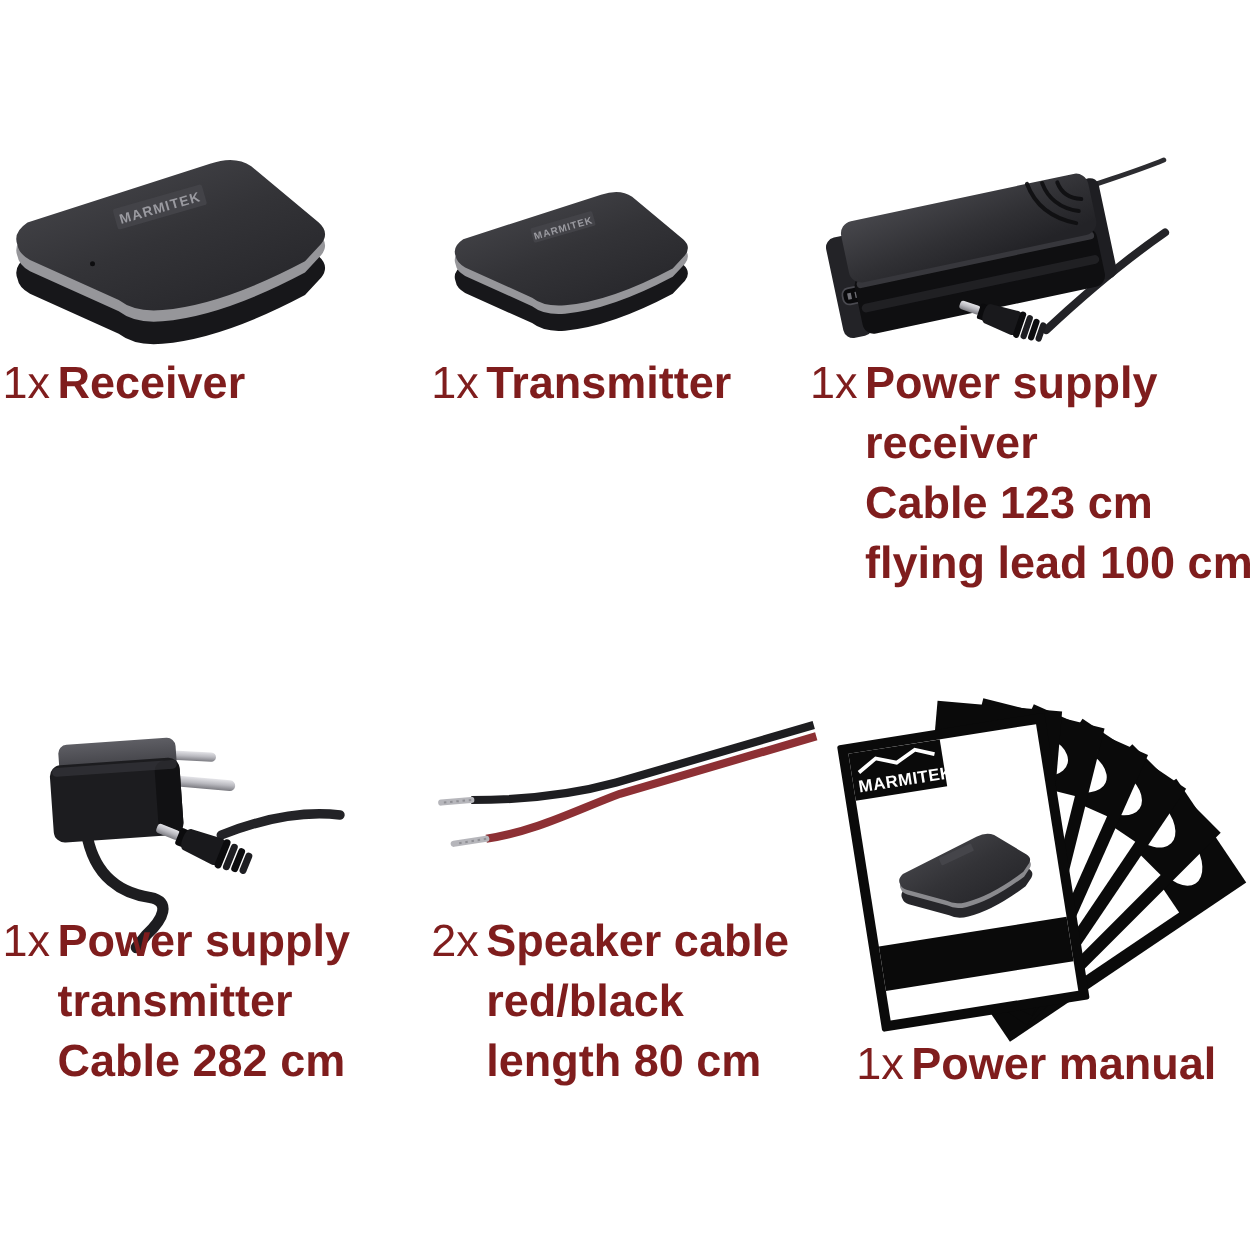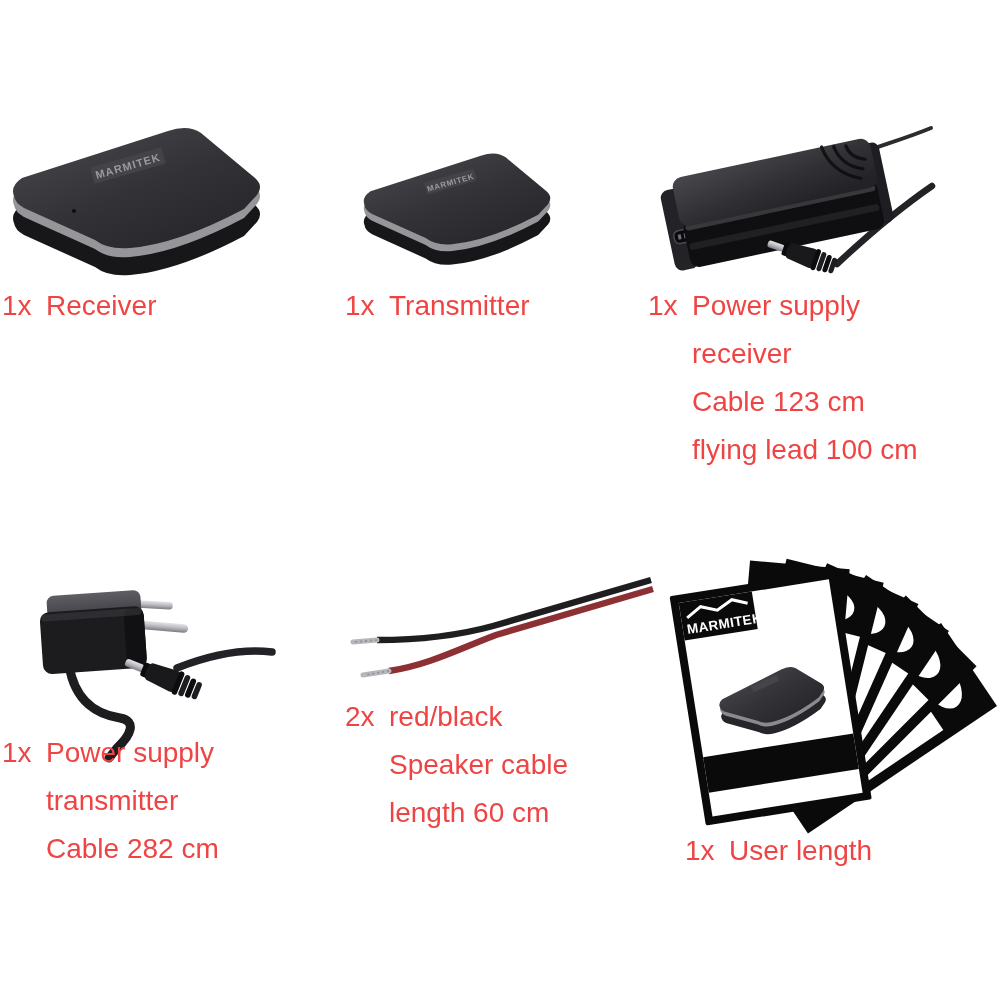--- a/index.html
+++ b/index.html
@@ -1,21 +1,21 @@
 <!DOCTYPE html>
 <html><head>
 <meta charset="utf-8">
 <style>
   html,body{margin:0;padding:0;background:#fff;}
   .stage{position:relative;width:1000px;height:1000px;background:#ffffff;overflow:hidden;
          font-family:"Liberation Sans",sans-serif;}
   .img{position:absolute;}
-  .label{position:absolute;display:flex;color:#ef4444;font-size:28px;line-height:48px;}
+  .label{position:absolute;display:flex;color:#7f1d1d;font-size:36px;line-height:48px;}
   .qty{width:44px;flex:none;}
-  .lines div{white-space:nowrap;}
+  .lines div{white-space:nowrap;font-weight:bold;}
   svg{display:block;overflow:visible;}
   text{font-family:"Liberation Sans",sans-serif;}
 </style>
 </head>
 <body>
 
 <div class="stage">
 
   <svg width="0" height="0" style="position:absolute" aria-hidden="true">
     <defs>
@@ -182,29 +182,29 @@
 
   <div class="label" style="left:2px;top:729px">
     <span class="qty">1x</span>
     <div class="lines">
       <div>Power supply</div>
       <div>transmitter</div>
       <div>Cable 282 cm</div>
     </div>
   </div>
 
-  <div class="label" style="left:345px;top:693px">
+  <div class="label" style="left:345px;top:729px">
     <span class="qty">2x</span>
     <div class="lines">
+      <div>Speaker cable</div>
       <div>red/black</div>
-      <div>Speaker cable</div>
-      <div>length 60 cm</div>
+      <div>length 80 cm</div>
     </div>
   </div>
 
   <div class="label" style="left:685px;top:827px">
     <span class="qty">1x</span>
     <div class="lines">
-      <div>User length</div>
+      <div>Power manual</div>
     </div>
   </div>
 
 </div>
 
 </body></html>

